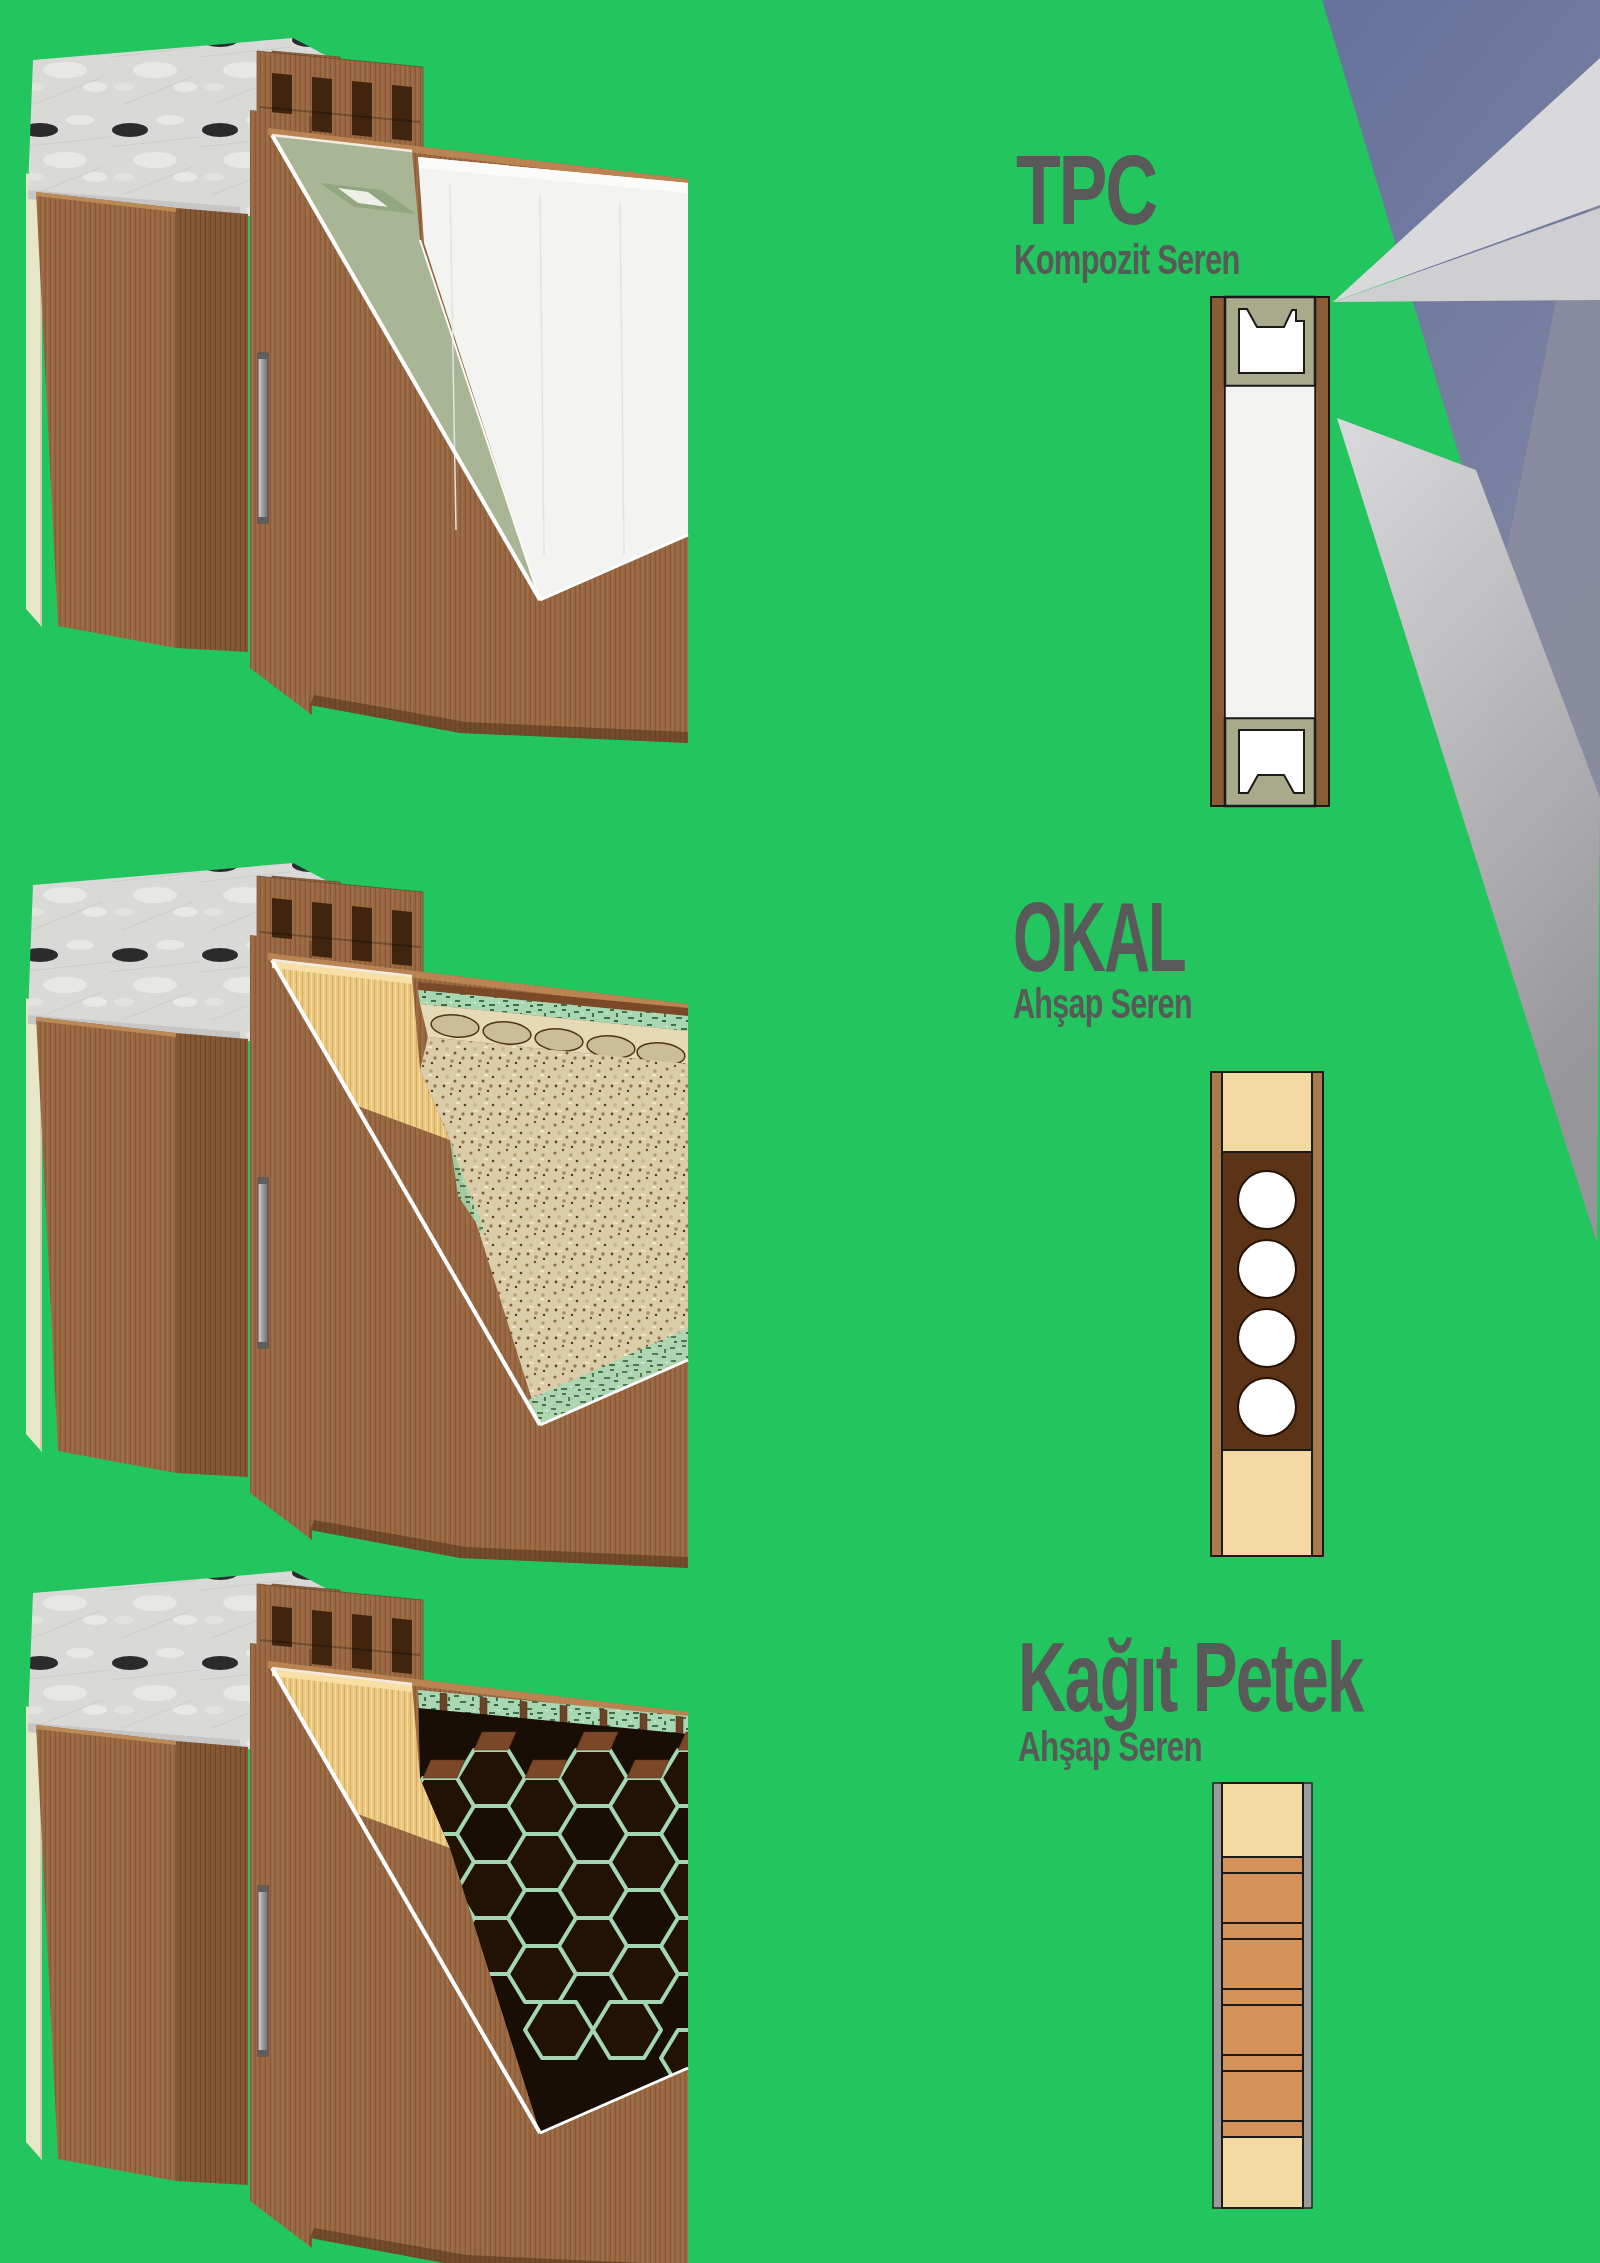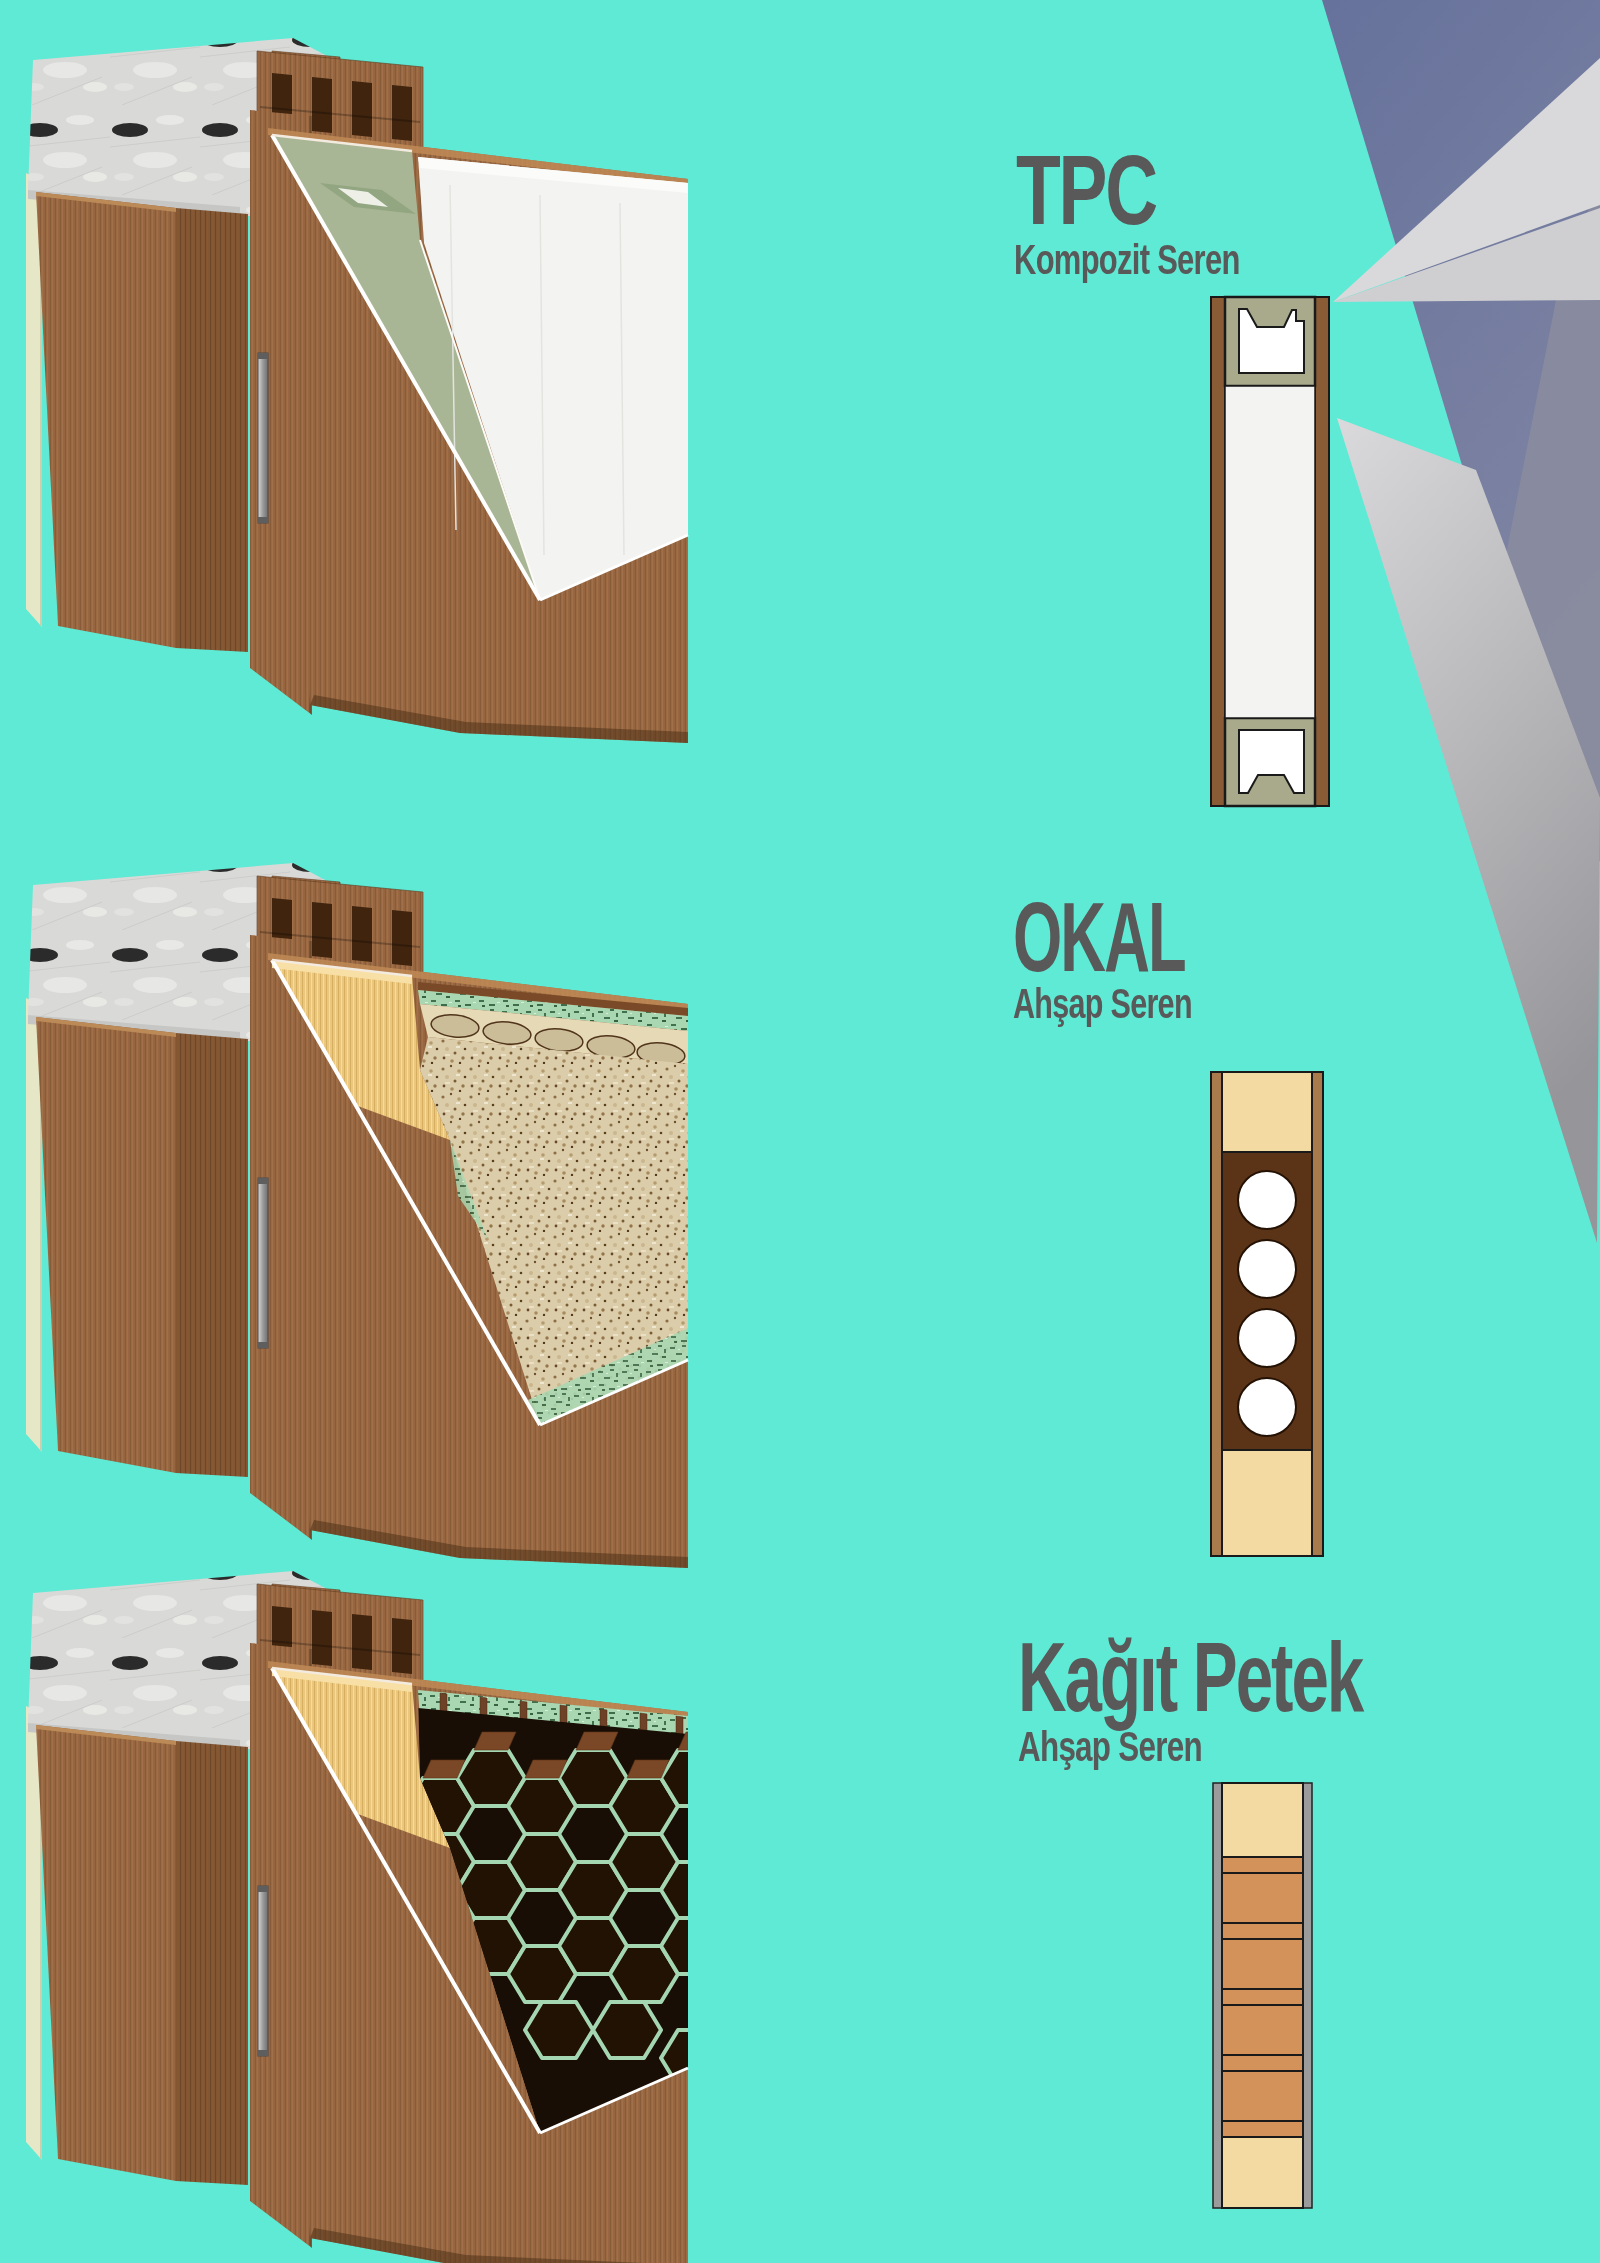--- a/index.html
+++ b/index.html
@@ -1,18 +1,18 @@
 <!DOCTYPE html>
 <html><head>
 <meta charset="utf-8">
 <style>
   html,body{margin:0;padding:0;background:#fff;}
   body{width:1600px;height:2263px;overflow:hidden;position:relative;
        font-family:"Liberation Sans","DejaVu Sans",sans-serif;}
-  .page{position:absolute;inset:0;background:#5eead4;}
+  .page{position:absolute;inset:0;background:#22c55e;}
   .abs{position:absolute;}
   .title{color:#595959;font-weight:bold;line-height:.80;white-space:nowrap;
          transform-origin:left top;letter-spacing:-3px;}
   .t-big{font-size:99px;}
   .t-sub{font-size:43px;letter-spacing:-1px;line-height:.9;}
   .sx74{transform:scaleX(.74);} .sx64{transform:scaleX(.64);} .sx68{transform:scaleX(.68);}
   .sx72{transform:scaleX(.72);} .sx71{transform:scaleX(.71);} .sx73{transform:scaleX(.73);}
   svg{display:block;}
 </style>
 </head>

